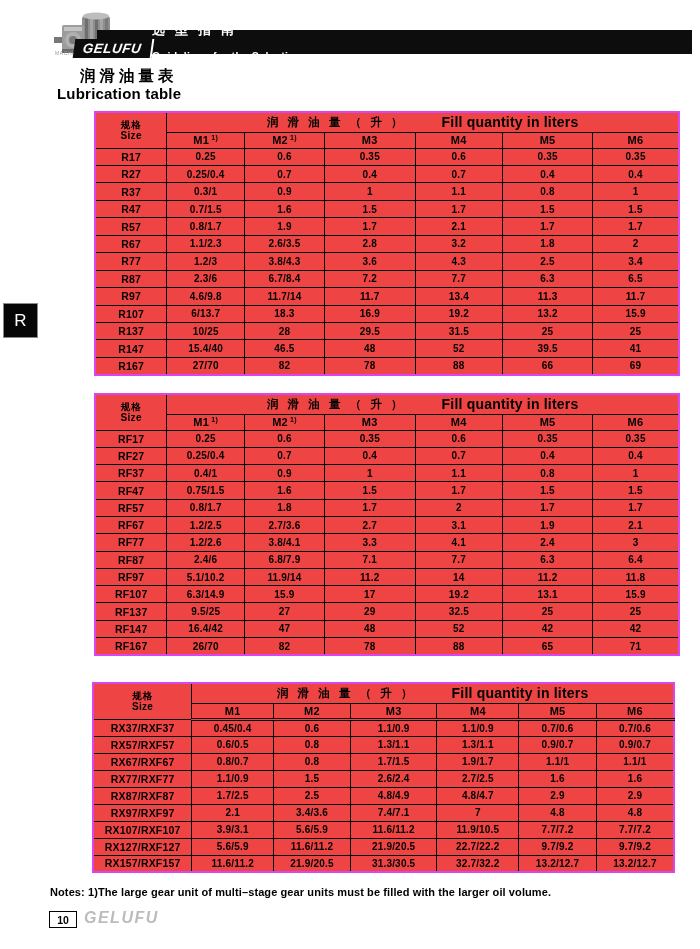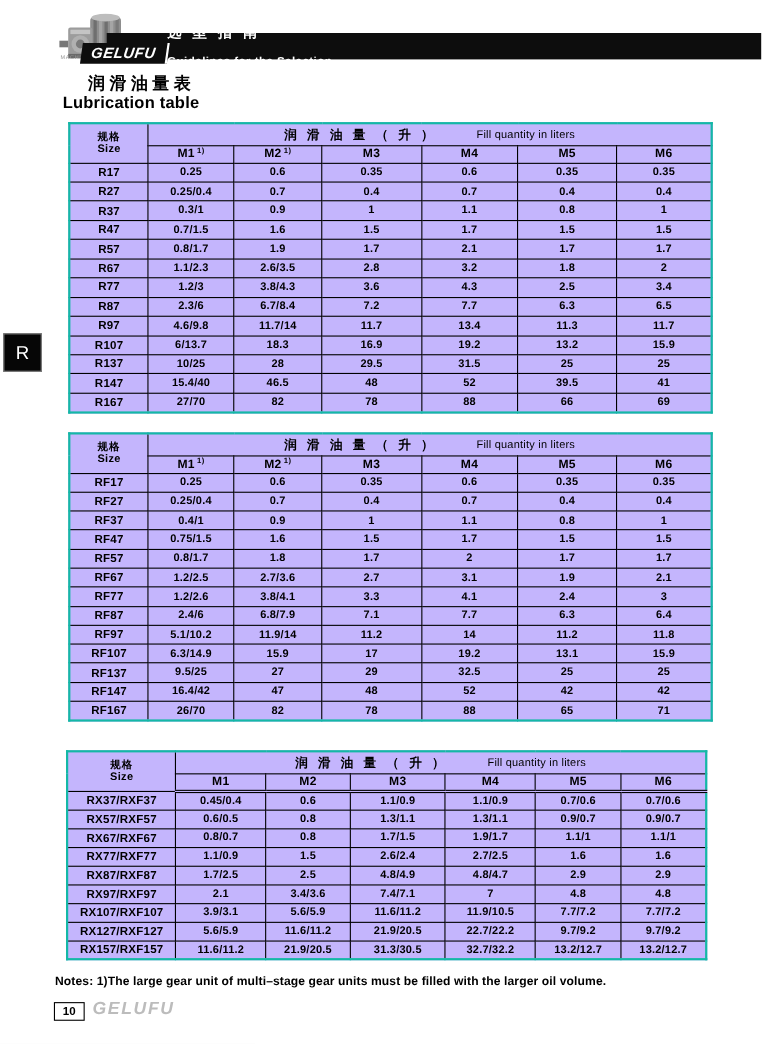--- a/index.html
+++ b/index.html
@@ -35,42 +35,42 @@
   .side-tab {
     position:absolute; left:3px; top:303px; width:35px; height:35px;
     background:#060606; border:1px solid #8a8a8a; color:#fff;
     display:flex; align-items:center; justify-content:center;
     font-size:17px; font-weight:normal;
   }
 
   
   table.data-table {
     position:absolute; border-collapse:collapse; table-layout:fixed;
-    background:#c4b5fd; border:2px solid #14b8a6;
+    background:#ef4444; border:2px solid #d946ef;margin-left:32px;
   }
   #table1 { left:62px; top:111px; width:586px; height:265px; }
   #table2 { left:62px; top:393px; width:586px; height:263px; }
   #table3 { left:60px; top:682px; width:583px; height:190px; }
 
   .data-table th, .data-table td {
     border:1px solid #000; padding:0; text-align:center; vertical-align:middle;
     font-weight:bold; overflow:hidden; white-space:nowrap;
   }
   .data-table tr.qty-row th { height:20px; }
   .data-table tr.m-row th { height:16px; font-size:11px; letter-spacing:0.3px; }
   .data-table tbody td { font-size:10px; height:17px; letter-spacing:0.2px; }
   .data-table td.size-cell { font-size:10.5px; }
 
   .size-th { line-height:1.2; }
   .size-th .cn { display:block; font-size:9.5px; letter-spacing:1px; }
   .size-th .en { display:block; font-size:10px; letter-spacing:0.3px; }
 
   .qty-th .wrap { display:flex; align-items:center; justify-content:center; gap:36px; }
   .qty-th .cn { font-size:11.5px; font-weight:bold; letter-spacing:3px; }
-  .qty-th .en { font-size:10px; font-weight:normal; letter-spacing:0.2px; }
+  .qty-th .en { font-size:14px; font-weight:bold; letter-spacing:0.2px; }
 
   .sup { font-size:7px; vertical-align:4px; margin-left:2px; }
 
   
   #table3 tr.m-row th { border-bottom:3px double #000; }
 
   
   .note-cn { position:absolute; left:50px; top:871px; font-size:9px; font-weight:bold; letter-spacing:2px; }
   .note-en { position:absolute; left:50px; top:886px; font-size:11px; font-weight:bold; letter-spacing:0.1px; }
 

